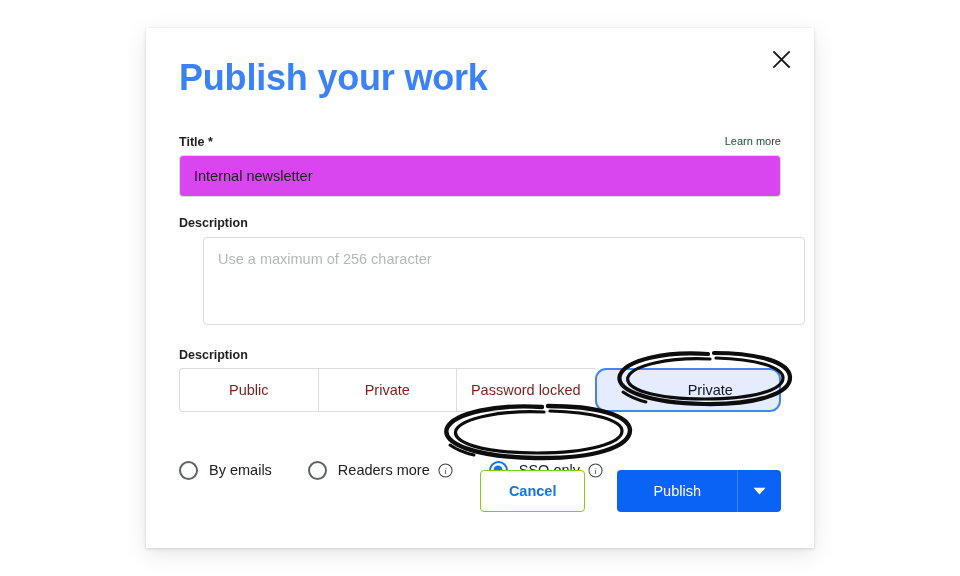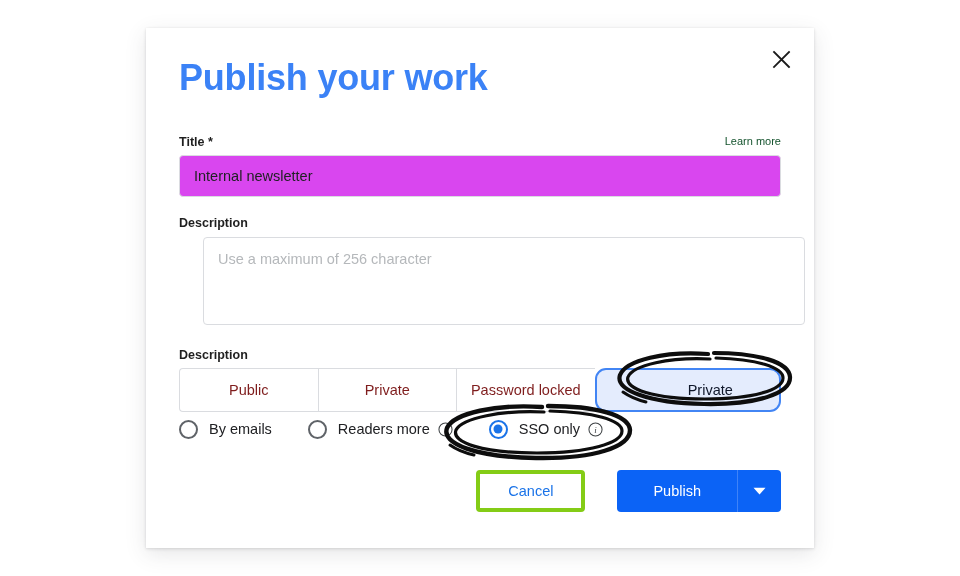--- a/index.html
+++ b/index.html
@@ -147,22 +147,22 @@
     border: 2px solid #4285f4;
     color: #0f172a;
     z-index: 2;
     border-radius: 11px;
     padding-left: 45px;
   }
 
   
   .radio-row {
     display: flex;
-    align-items: flex-start;
-    margin-top: 8px;
+    align-items: flex-end;
+    margin-top: 40px;
     height: 28px;
   }
   .radio-item {
     display: flex;
     align-items: center;
     cursor: pointer;
     position: relative;
   }
   .radio-item + .radio-item { margin-left: 36px; }
   .radio-circle {
@@ -207,30 +207,31 @@
     position: absolute;
     right: 33px;
     bottom: 36px;
     display: flex;
     align-items: center;
   }
   .btn-cancel {
     box-sizing: border-box;
     height: 42px;
     padding: 0 28px;
-    border: 4px solid #84cc16;
+    border: 1px solid #84cc16;
     border-radius: 4px;
     background: #fff;
     color: #1a73e8;
     font-family: "Liberation Sans", sans-serif;
     font-size: 14.5px;
     cursor: pointer;
     display: flex;
     align-items: center;
     justify-content: center;
+    font-weight: bold;
   }
   .split-btn {
     display: flex;
     margin-left: 32px;
     height: 42px;
     border-radius: 4px;
     overflow: hidden;
   }
   .btn-publish {
     box-sizing: border-box;

